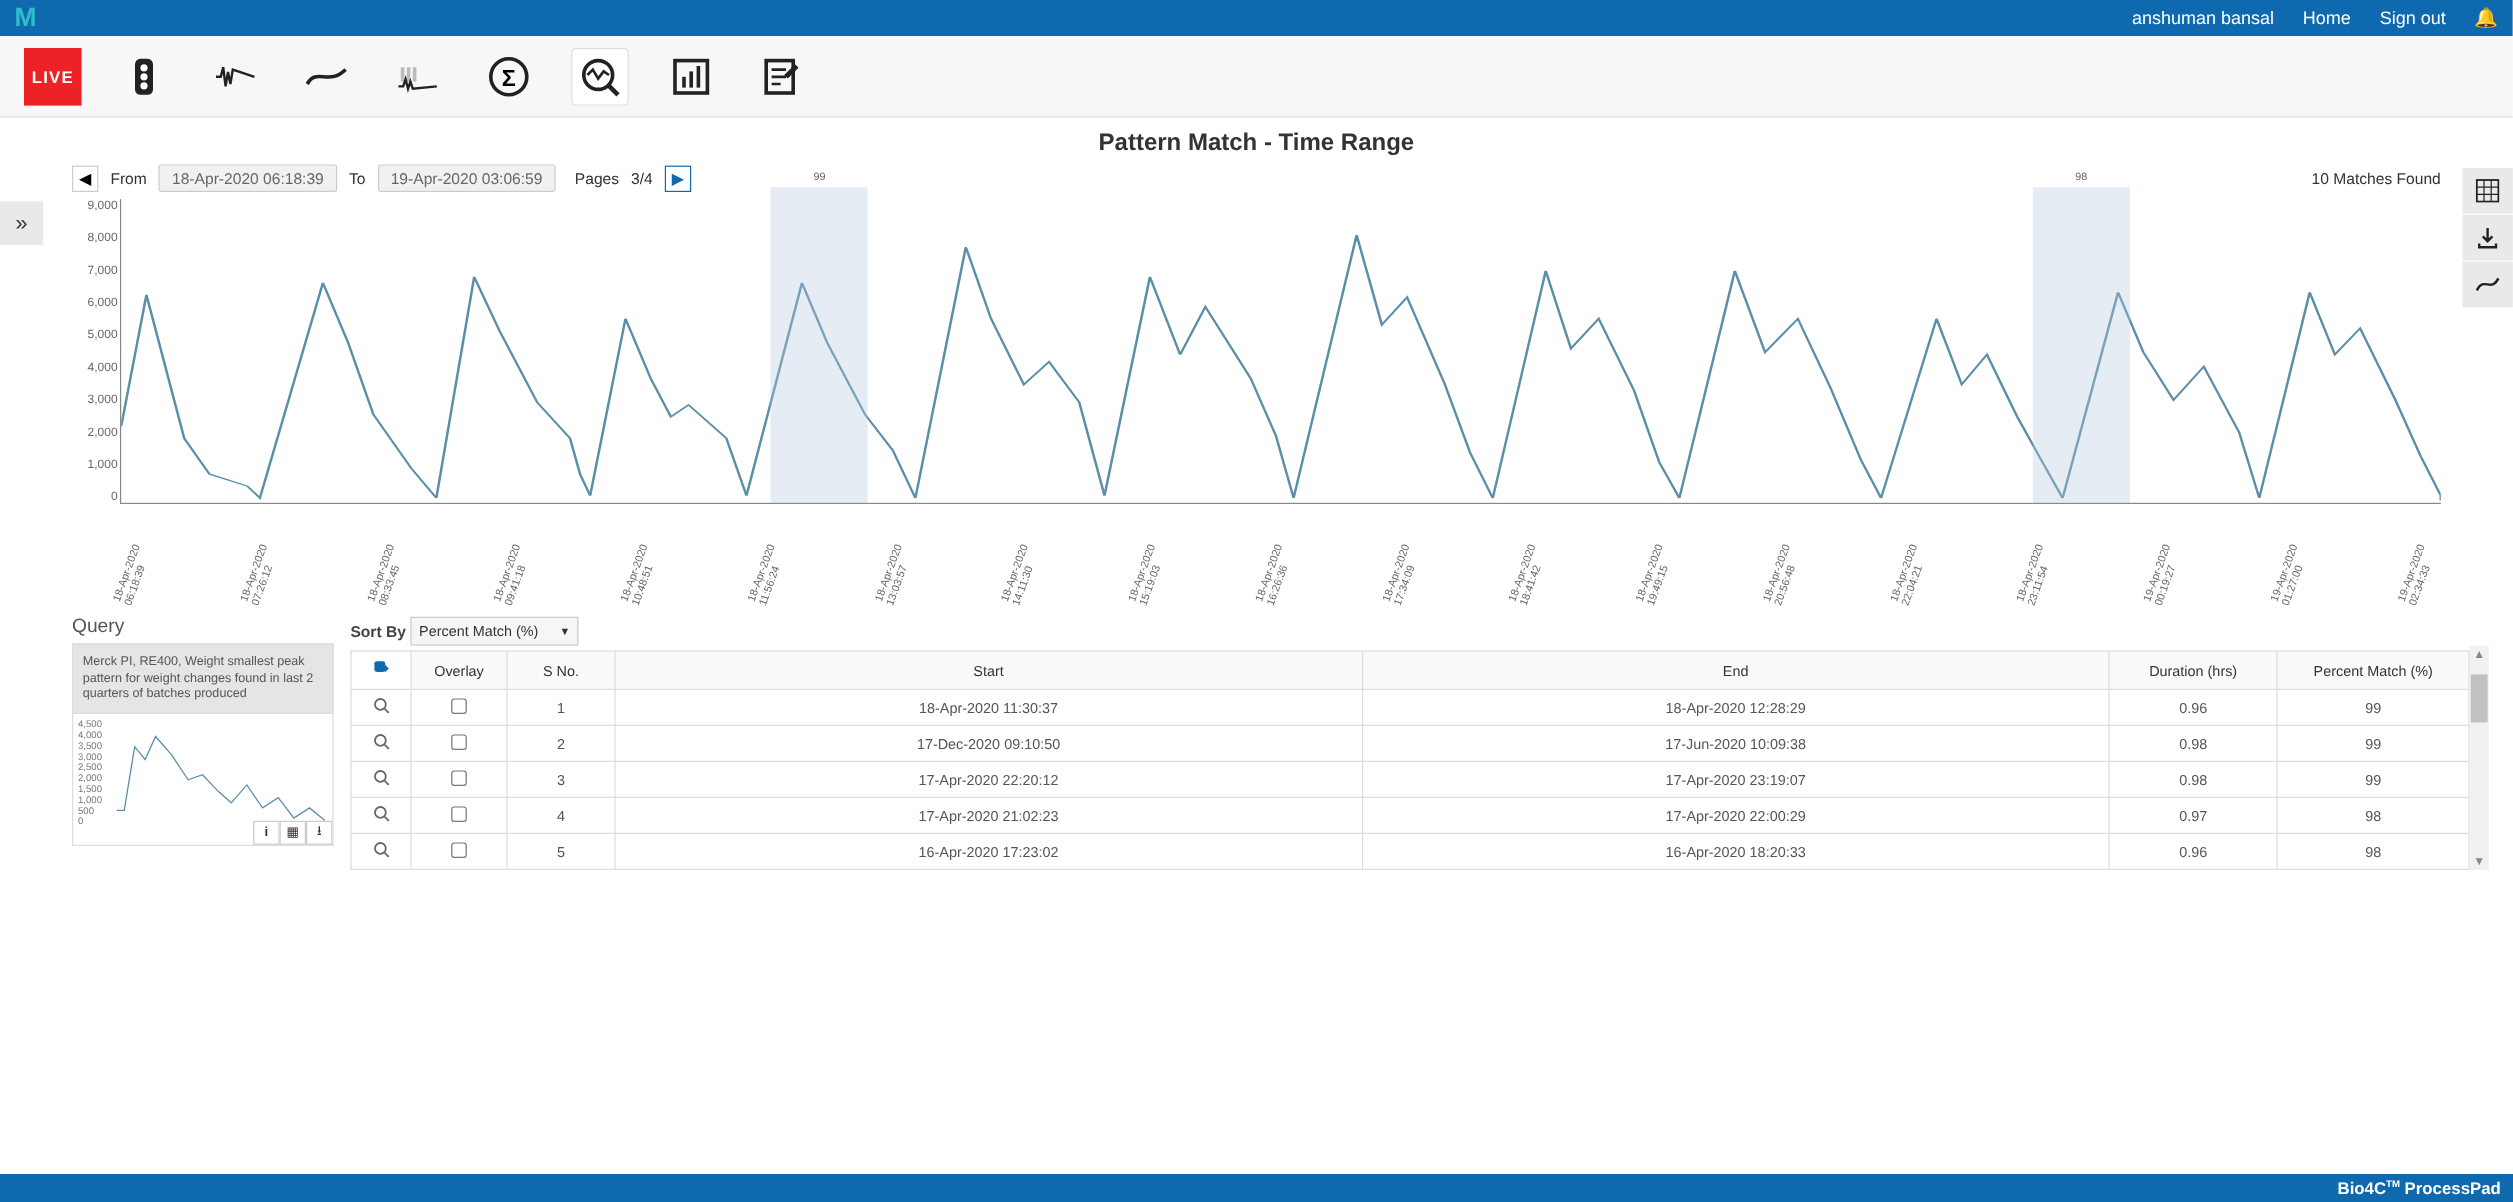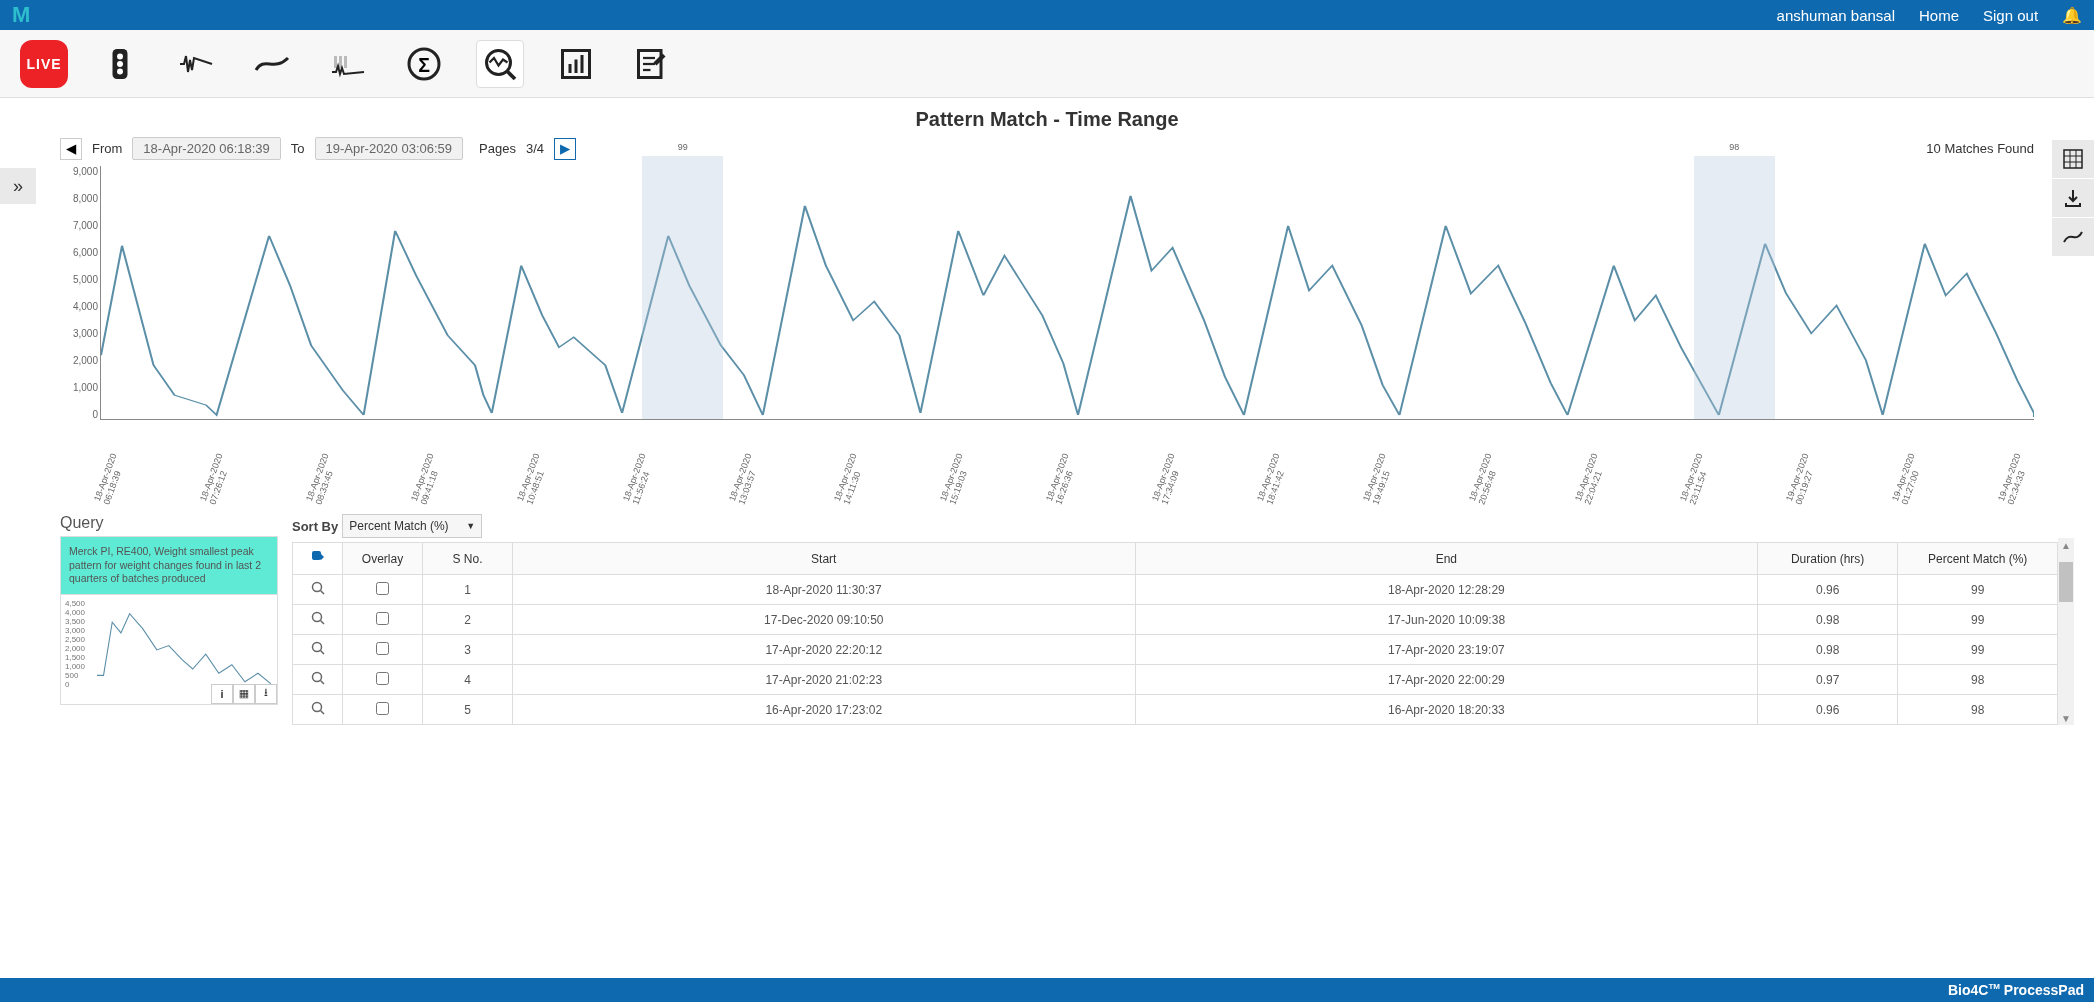--- a/index.html
+++ b/index.html
@@ -5,21 +5,21 @@
 * { box-sizing: border-box; margin: 0; padding: 0; }
 body { font-family: "Segoe UI", Arial, sans-serif; font-size: 13px; color: #333; background: #fff; }
 .header { background: #0f69af; color: #fff; height: 30px; display: flex; align-items: center; padding: 0 12px; }
 .header .logo { font-size: 22px; font-weight: bold; color: #2dbecd; }
 .header .spacer { flex: 1; }
 .header .user-link { color: #fff; margin: 0 12px; cursor: pointer; font-size: 15px; }
 .header .bell { color: #fff; font-size: 16px; margin-left: 12px; cursor: pointer; }
 .toolbar { height: 68px; background: #f7f7f7; border-bottom: 1px solid #e0e0e0; display: flex; align-items: center; padding: 0 20px; gap: 28px; }
 .toolbar .tool { cursor: pointer; width: 48px; height: 48px; display: flex; align-items: center; justify-content: center; border-radius: 4px; }
 .toolbar .tool.active { background: #fff; border: 1px solid #ddd; }
-.toolbar .tool.live { background: #ec2227; color: #fff; font-weight: bold; font-size: 14px; border-radius: 12px; letter-spacing: 1px; }
+.toolbar .tool.live { background: #ec2227; color: #fff; font-weight: bold; font-size: 14px; border-radius: 0; letter-spacing: 1px; }
 .toolbar svg { width: 36px; height: 36px; }
 .page-title { text-align: center; font-size: 20px; font-weight: 600; margin: 10px 0 6px; }
 .controls { display: flex; align-items: center; padding: 0 60px 6px 60px; font-size: 13px; gap: 10px; }
 .controls .nav-btn { border: 1px solid #ccc; background: #fff; width: 22px; height: 22px; cursor: pointer; display: flex; align-items: center; justify-content: center; }
 .controls .label { font-weight: 500; }
 .controls .date-box { border: 1px solid #ccc; background: #f1f1f1; padding: 3px 10px; border-radius: 2px; color: #666; }
 .controls .pages { margin-left: 6px; }
 .controls .matches-found { margin-left: auto; font-size: 13px; }
 .side-collapse { position: absolute; left: 0; top: 168px; width: 36px; height: 36px; background: #e9e9e9; display: flex; align-items: center; justify-content: center; cursor: pointer; font-size: 18px; }
 .chart-container { margin: 0 60px 10px 100px; height: 290px; position: relative; }
@@ -28,21 +28,21 @@
 .plot-area { position: absolute; left: 0; right: 0; top: 0; bottom: 36px; border-left: 1px solid #888; border-bottom: 1px solid #888; }
 .x-axis { position: absolute; bottom: -48px; left: 0; right: 0; display: flex; justify-content: space-between; }
 .x-axis span { font-size: 9px; color: #666; writing-mode: vertical-rl; transform: rotate(200deg); white-space: pre; }
 .highlight { position: absolute; top: -10px; bottom: 0; background: rgba(180,200,220,0.35); }
 .highlight-label { position: absolute; top: -14px; font-size: 9px; color: #666; text-align: center; width: 100%; }
 .side-tools { position: absolute; right: 0; top: 140px; width: 42px; display: flex; flex-direction: column; gap: 1px; }
 .side-tools .stool { background: #e9e9e9; width: 42px; height: 38px; display: flex; align-items: center; justify-content: center; cursor: pointer; }
 .lower { display: flex; gap: 14px; padding: 0 20px 10px 60px; }
 .query-panel { width: 218px; }
 .panel-header { font-size: 16px; color: #555; margin-bottom: 4px; }
-.query-desc { border: 1px solid #ddd; background: #5eead4; padding: 8px; font-size: 10.5px; color: #555; line-height: 1.3; }
+.query-desc { border: 1px solid #ddd; background: #e5e5e5; padding: 8px; font-size: 10.5px; color: #555; line-height: 1.3; }
 .query-chart { border: 1px solid #ddd; border-top: none; height: 110px; position: relative; background: #fff; }
 .query-chart .qy { position: absolute; left: 4px; top: 4px; bottom: 30px; width: 30px; display: flex; flex-direction: column; justify-content: space-between; }
 .query-chart .qy span { font-size: 8px; color: #777; }
 .query-chart .qplot { position: absolute; left: 36px; right: 6px; top: 6px; bottom: 18px; }
 .query-chart .action-bar { position: absolute; bottom: 0; right: 0; display: flex; }
 .query-chart .qact { border: 1px solid #ccc; width: 22px; height: 20px; display: flex; align-items: center; justify-content: center; cursor: pointer; font-size: 11px; background: #fff; }
 .match-panel { flex: 1; display: flex; flex-direction: column; }
 .match-header-row { display: flex; align-items: center; }
 .match-header-row .panel-header { flex: 1; }
 .sort-label { font-size: 13px; color: #444; margin-right: 4px; font-weight: bold; }

